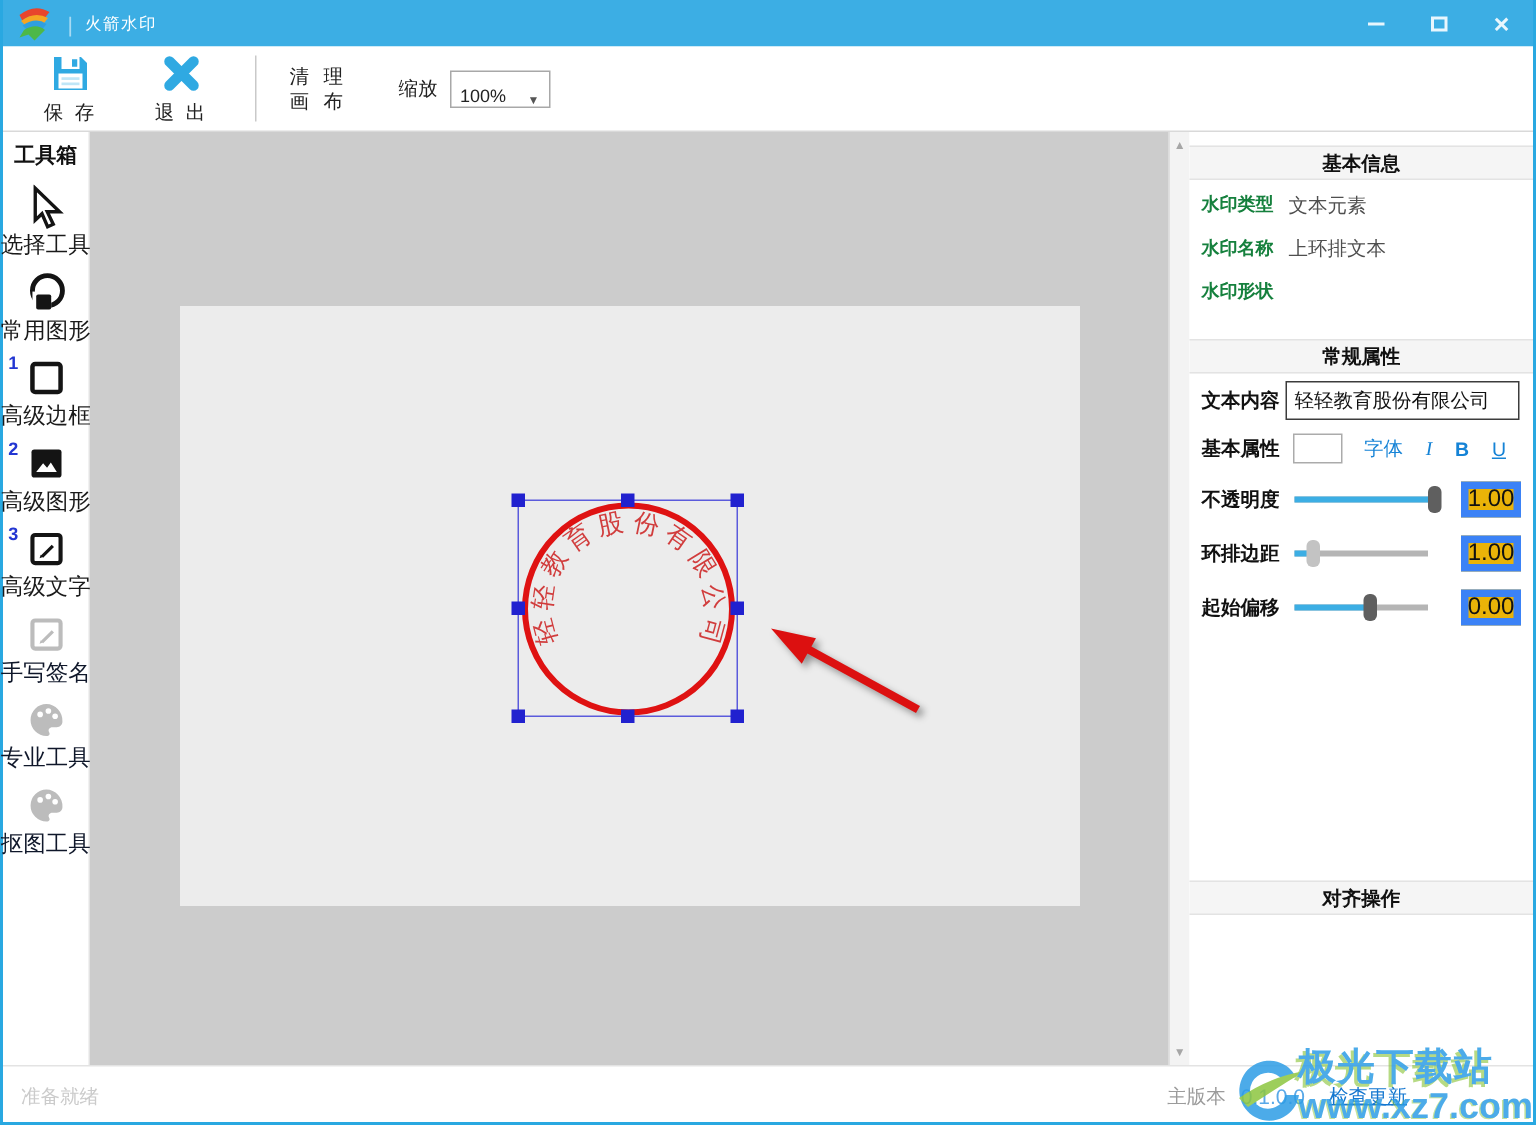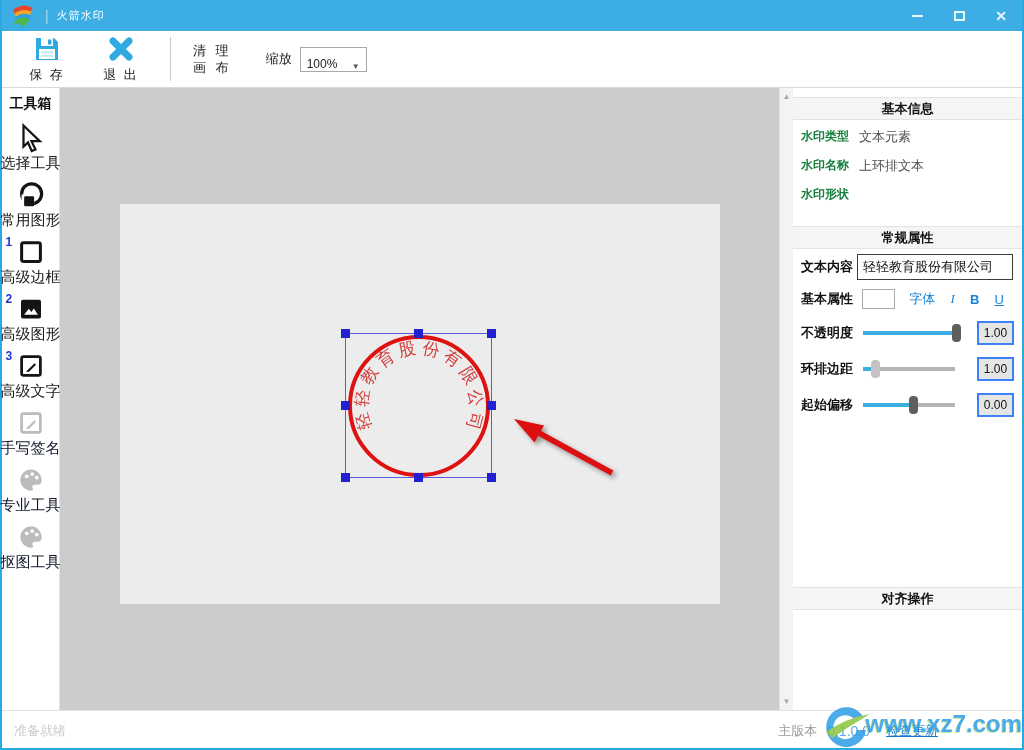--- a/index.html
+++ b/index.html
@@ -80,22 +80,22 @@
   .fmt-link { font-size:13px; color:#1583d6; margin-right:10px; cursor:default; }
   .fmt-i { font-style:italic; font-family:"Liberation Serif", serif; }
   .fmt-b { font-weight:bold; }
   .fmt-u { text-decoration:underline; }
   .slider-row { display:flex; align-items:center; height:22px; margin-bottom:14px; }
   .slider { position:relative; width:100px; height:22px; margin-left:6px; }
   .slider .track { position:absolute; left:0; right:0; top:9px; height:4px; background:#b5b5b5; }
   .slider .fill { position:absolute; left:0; top:9px; height:4px; background:#3caee4; }
   .slider .thumb { position:absolute; top:2px; width:9px; height:18px; border-radius:4px; background:#5f5f5f; }
   .slider-row:nth-of-type(4) .thumb { background:#c3c3c3; }
-  .val-box { width:40px; height:24px; border:2px solid #3b82f6; margin-left:22px; font-size:12px; color:#111;
-    display:flex; align-items:center; justify-content:center; background:#e5e5e5; }
+  .val-box { width:40px; height:24px; border:5px solid #3b82f6; margin-left:22px; font-size:16px; color:#111;
+    display:flex; align-items:center; justify-content:center; background:#eab308; }
 
   
   .statusbar { height:38px; background:#fff; border-top:1px solid #e3e3e3; position:relative; flex:0 0 auto; }
   .status-ready { position:absolute; left:12px; top:11px; font-size:13px; color:#cbcbcb; }
   .status-right { position:absolute; right:84px; top:11px; display:flex; align-items:center; }
   .ver-label { font-size:13px; color:#9b9b9b; margin-right:10px; }
   .ver-num { font-size:14px; color:#5aa9e8; margin-right:16px; }
   .check-upd { font-size:13px; color:#1477d0; text-decoration:underline; cursor:default; }
 
   
@@ -353,15 +353,16 @@
     </div>
   </div>
 </div>
 
 <div class="wm">
   <svg class="wm-logo" viewBox="0 0 52 52">
     <path d="M44 20 a20 20 0 1 0 2 12 l-9 0 a12 12 0 1 1 -2-10 z" fill="#2d9de6"></path>
     <path d="M6 34 Q26 20 50 16 Q30 28 12 40 z" fill="#8dc63f"></path>
   </svg>
   <div class="wm-texts">
+    <span class="wm-site">极光下载站</span>
     <span class="wm-url">www.xz7.com</span>
   </div>
 </div>
 
 </body></html>

